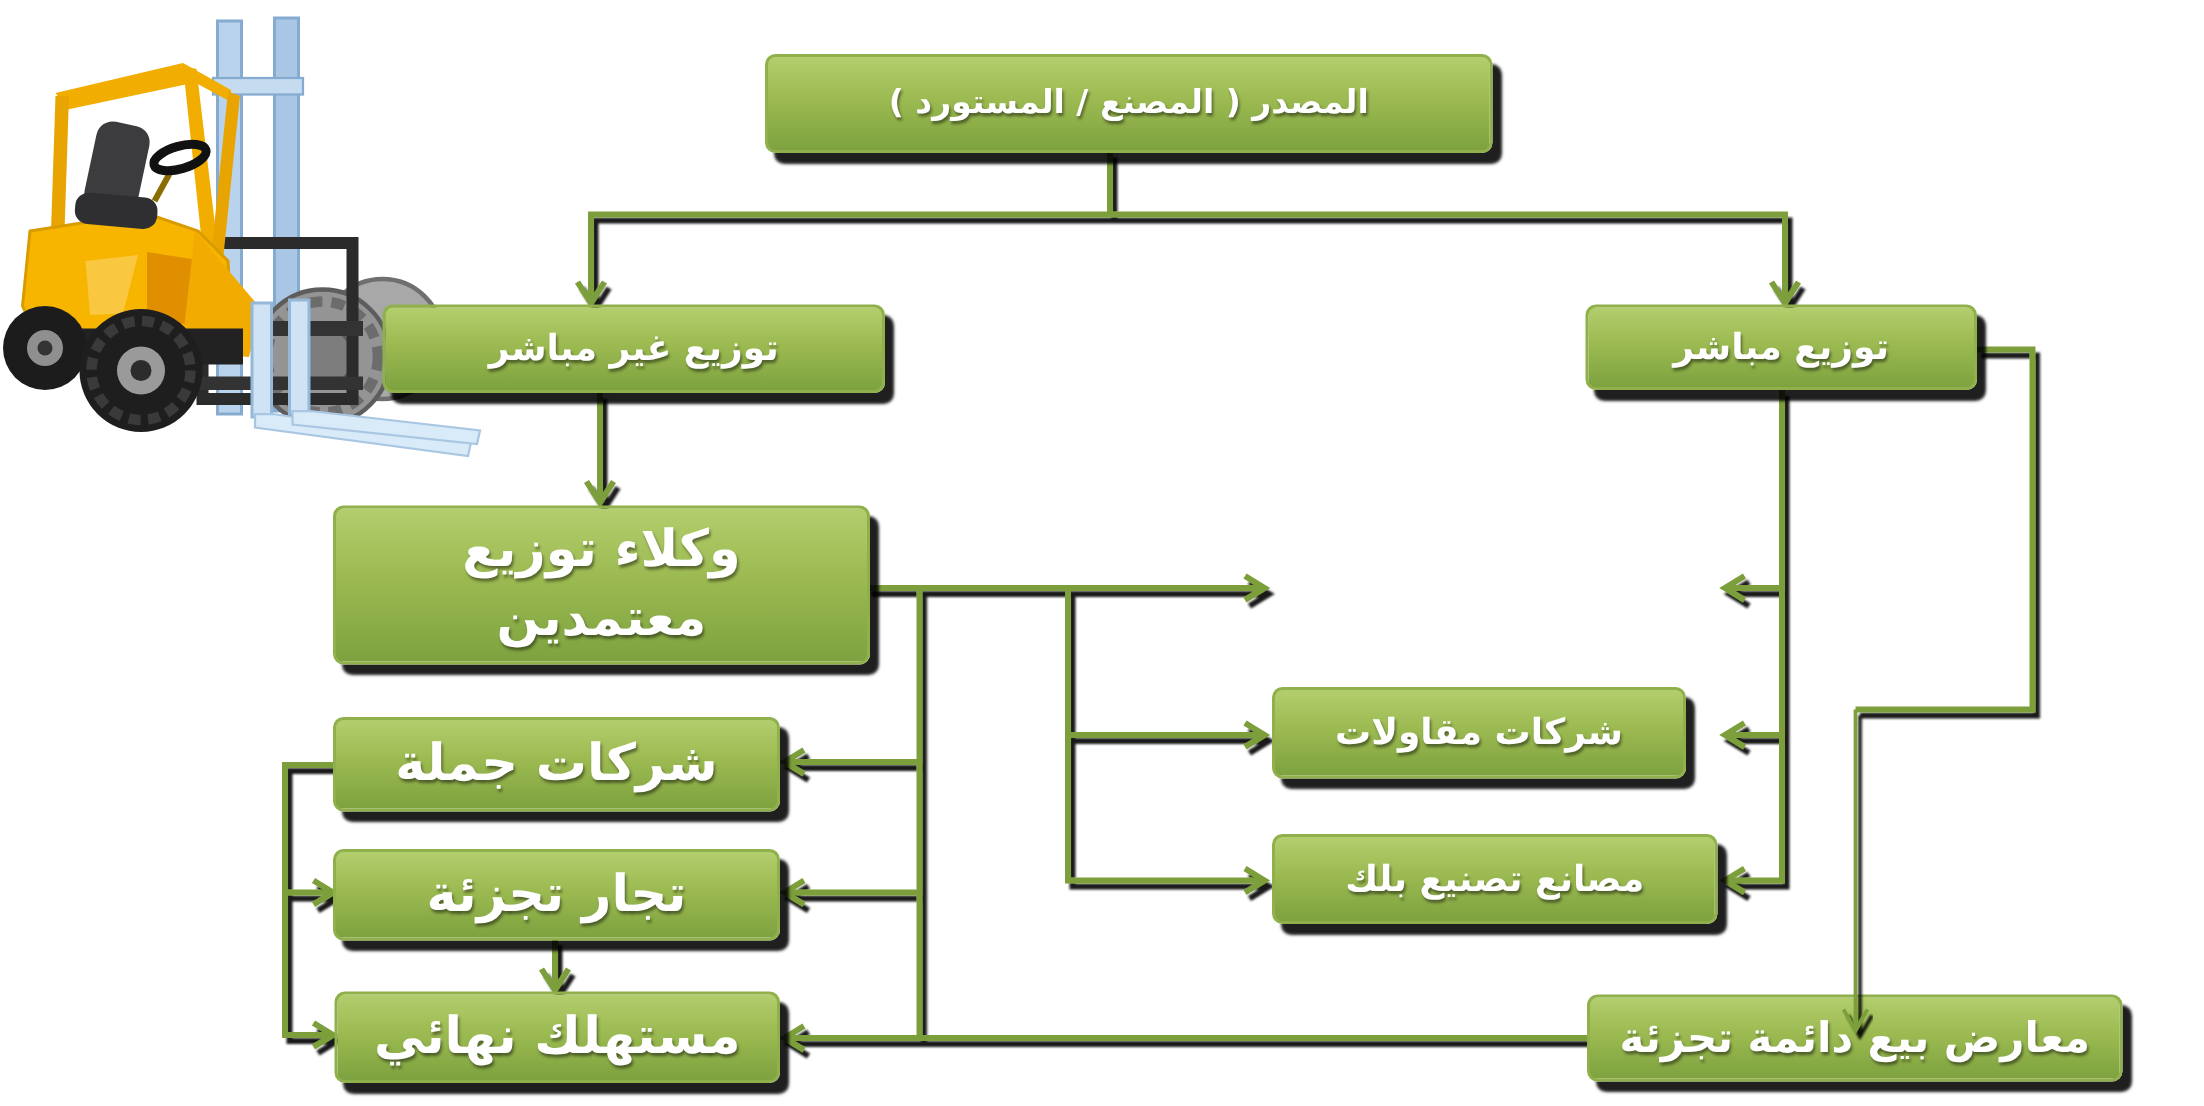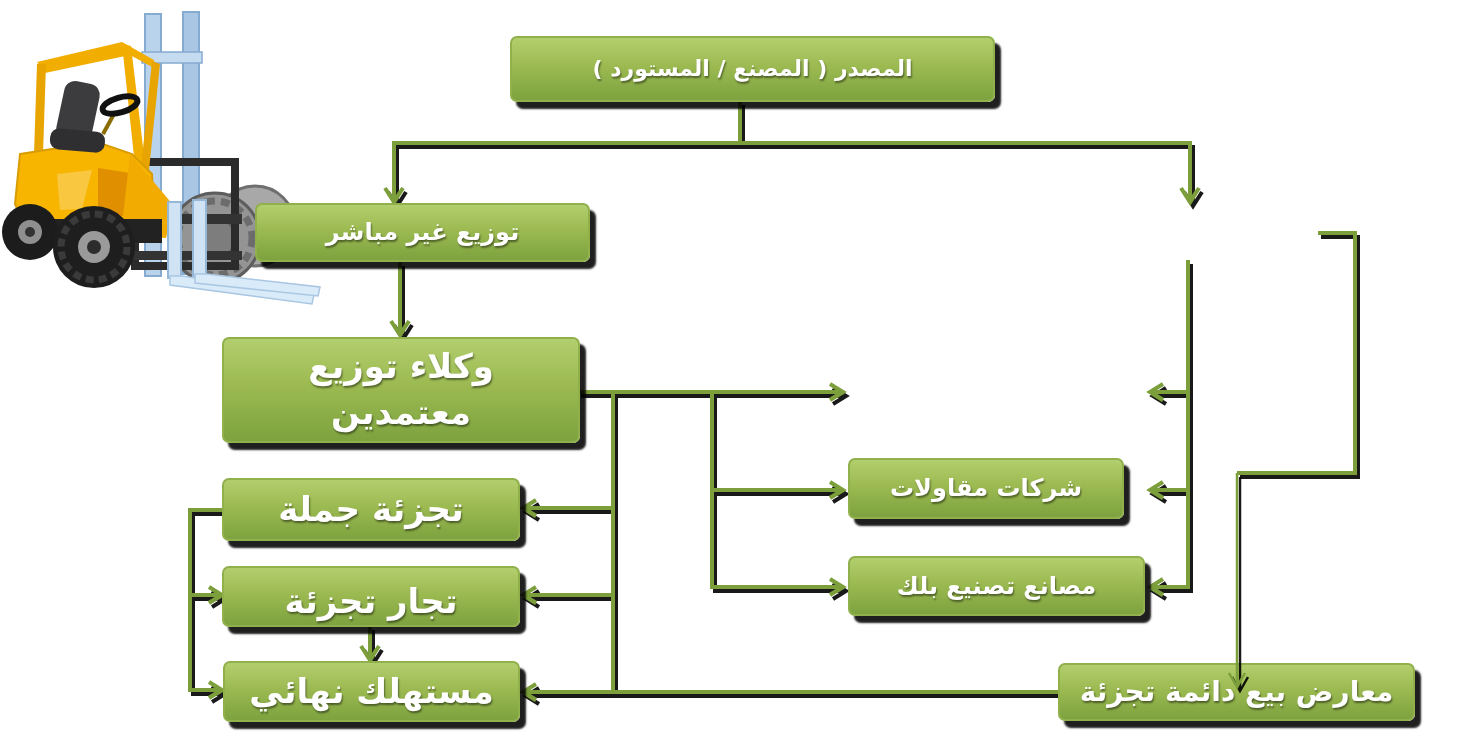--- a/index.html
+++ b/index.html
@@ -154,39 +154,42 @@
   </svg>
 
   <div class="node fs22" style="left:510px;top:36px;width:485px;height:66px;">
     <span class="lbl">المصدر ( المصنع / المستورد )</span>
   </div>
 
   <div class="node fs24" style="left:255px;top:203px;width:335px;height:59px;">
     <span class="lbl">توزيع غير مباشر</span>
   </div>
 
+  <div class="node fs24" style="left:1057px;top:203px;width:261px;height:57px;">
+    <span class="lbl">توزيع مباشر</span>
+  </div>
 
   <div class="node fs26" style="left:222px;top:337px;width:358px;height:106px;">
     <span class="lbl" style="max-width:215px;">وكلاء توزيع معتمدين</span>
   </div>
 
 
   <div class="node fs24" style="left:848px;top:458px;width:276px;height:61px;">
     <span class="lbl">شركات مقاولات</span>
   </div>
 
   <div class="node fs24" style="left:848px;top:556px;width:297px;height:60px;">
     <span class="lbl">مصانع تصنيع بلك</span>
   </div>
 
   <div class="node fs26" style="left:222px;top:478px;width:298px;height:63px;">
-    <span class="lbl">تجزئة جملة</span>
-  </div>
-
-  <div class="node fs26" style="left:222px;top:566px;width:298px;height:61px;align-items:flex-end;">
+    <span class="lbl">شركات جملة</span>
+  </div>
+
+  <div class="node fs26" style="left:222px;top:566px;width:298px;height:61px;">
     <span class="lbl">تجار تجزئة</span>
   </div>
 
   <div class="node fs26" style="left:223px;top:661px;width:297px;height:61px;">
     <span class="lbl">مستهلك نهائي</span>
   </div>
 
   <div class="node fs20" style="left:1058px;top:663px;width:357px;height:58px;">
     <span class="lbl">معارض بيع دائمة تجزئة</span>
   </div>

